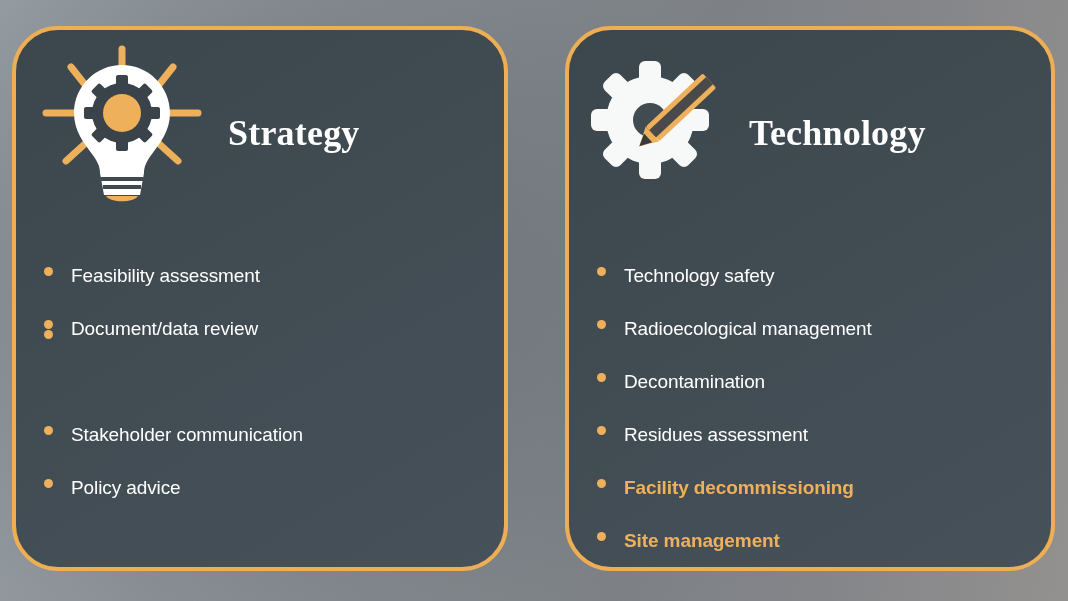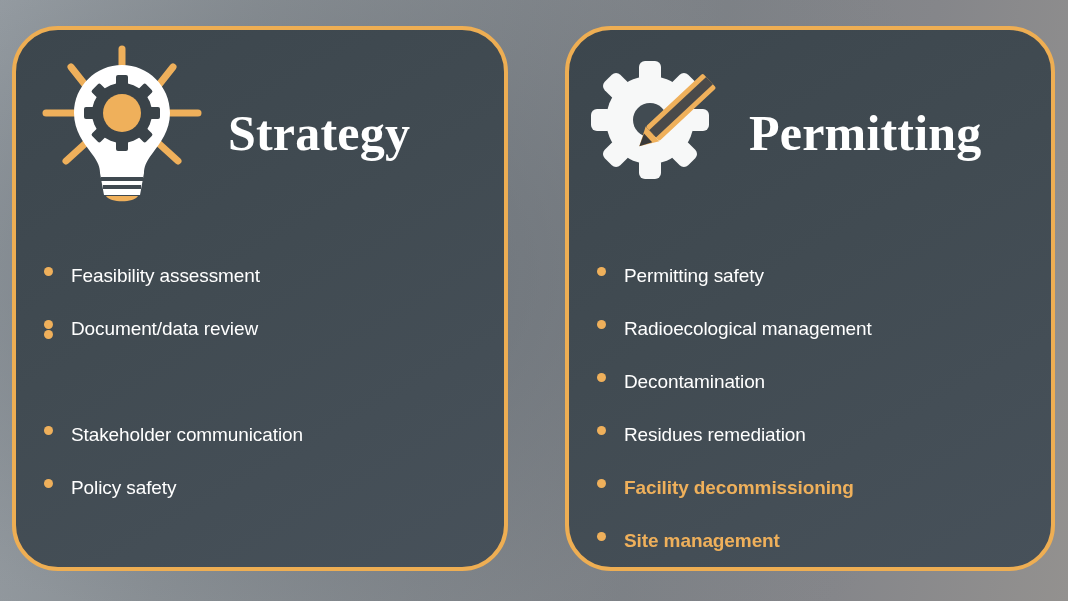--- a/index.html
+++ b/index.html
@@ -50,21 +50,21 @@
     position: relative;
     flex: 0 0 auto;
   }
   .icon-bulb { width: 168px; height: 160px; }
   .icon-gear { width: 140px; height: 135px; margin-top: -6px; }
 
   .card-title {
     color: #ffffff;
     font-family: "Liberation Serif", "DejaVu Serif", serif;
     font-weight: bold;
-    font-size: 50px;
+    font-size: 36px;
     letter-spacing: 0.2px;
     white-space: nowrap;
     margin-top: 15px;
   }
   .card-left  .card-title { margin-left: 22px; }
   .card-right .card-title { margin-left: 22px; }
 
   
   .bullet-list {
     position: absolute;
@@ -168,21 +168,21 @@
       </li>
       <li class="bullet-item">
         <span class="bullet-dot"></span>
       </li>
       <li class="bullet-item">
         <span class="bullet-dot"></span>
         <span class="bullet-text">Stakeholder communication</span>
       </li>
       <li class="bullet-item">
         <span class="bullet-dot"></span>
-        <span class="bullet-text">Policy safety</span>
+        <span class="bullet-text">Policy advice</span>
       </li>
     </ul>
   </div>
 
   <div class="card card-right">
 
     <div class="card-header">
 
       <div class="icon-box">
         <svg class="icon-gear" viewBox="0 0 140 135" xmlns="http://www.w3.org/2000/svg">
@@ -202,39 +202,39 @@
 
           <g transform="rotate(-43 75 72)">
             <rect x="62" y="62" width="78" height="20" rx="2" fill="#efb05b"></rect>
             <rect x="62" y="67" width="78" height="10" fill="#4a4a4a"></rect>
             <path d="M62 62 L44 72 L62 82 Z" fill="#efb05b"></path>
             <path d="M56 66 L44 72 L56 78 Z" fill="#3a3a3a"></path>
           </g>
         </svg>
       </div>
 
-      <div class="card-title">Permitting</div>
+      <div class="card-title">Technology</div>
     </div>
 
     <ul class="bullet-list">
       <li class="bullet-item">
         <span class="bullet-dot"></span>
-        <span class="bullet-text">Permitting safety</span>
+        <span class="bullet-text">Technology safety</span>
       </li>
       <li class="bullet-item">
         <span class="bullet-dot"></span>
         <span class="bullet-text">Radioecological management</span>
       </li>
       <li class="bullet-item">
         <span class="bullet-dot"></span>
         <span class="bullet-text">Decontamination</span>
       </li>
       <li class="bullet-item">
         <span class="bullet-dot"></span>
-        <span class="bullet-text">Residues remediation</span>
+        <span class="bullet-text">Residues assessment</span>
       </li>
       <li class="bullet-item accent">
         <span class="bullet-dot"></span>
         <span class="bullet-text">Facility decommissioning</span>
       </li>
       <li class="bullet-item accent">
         <span class="bullet-dot"></span>
         <span class="bullet-text">Site management</span>
       </li>
     </ul>

